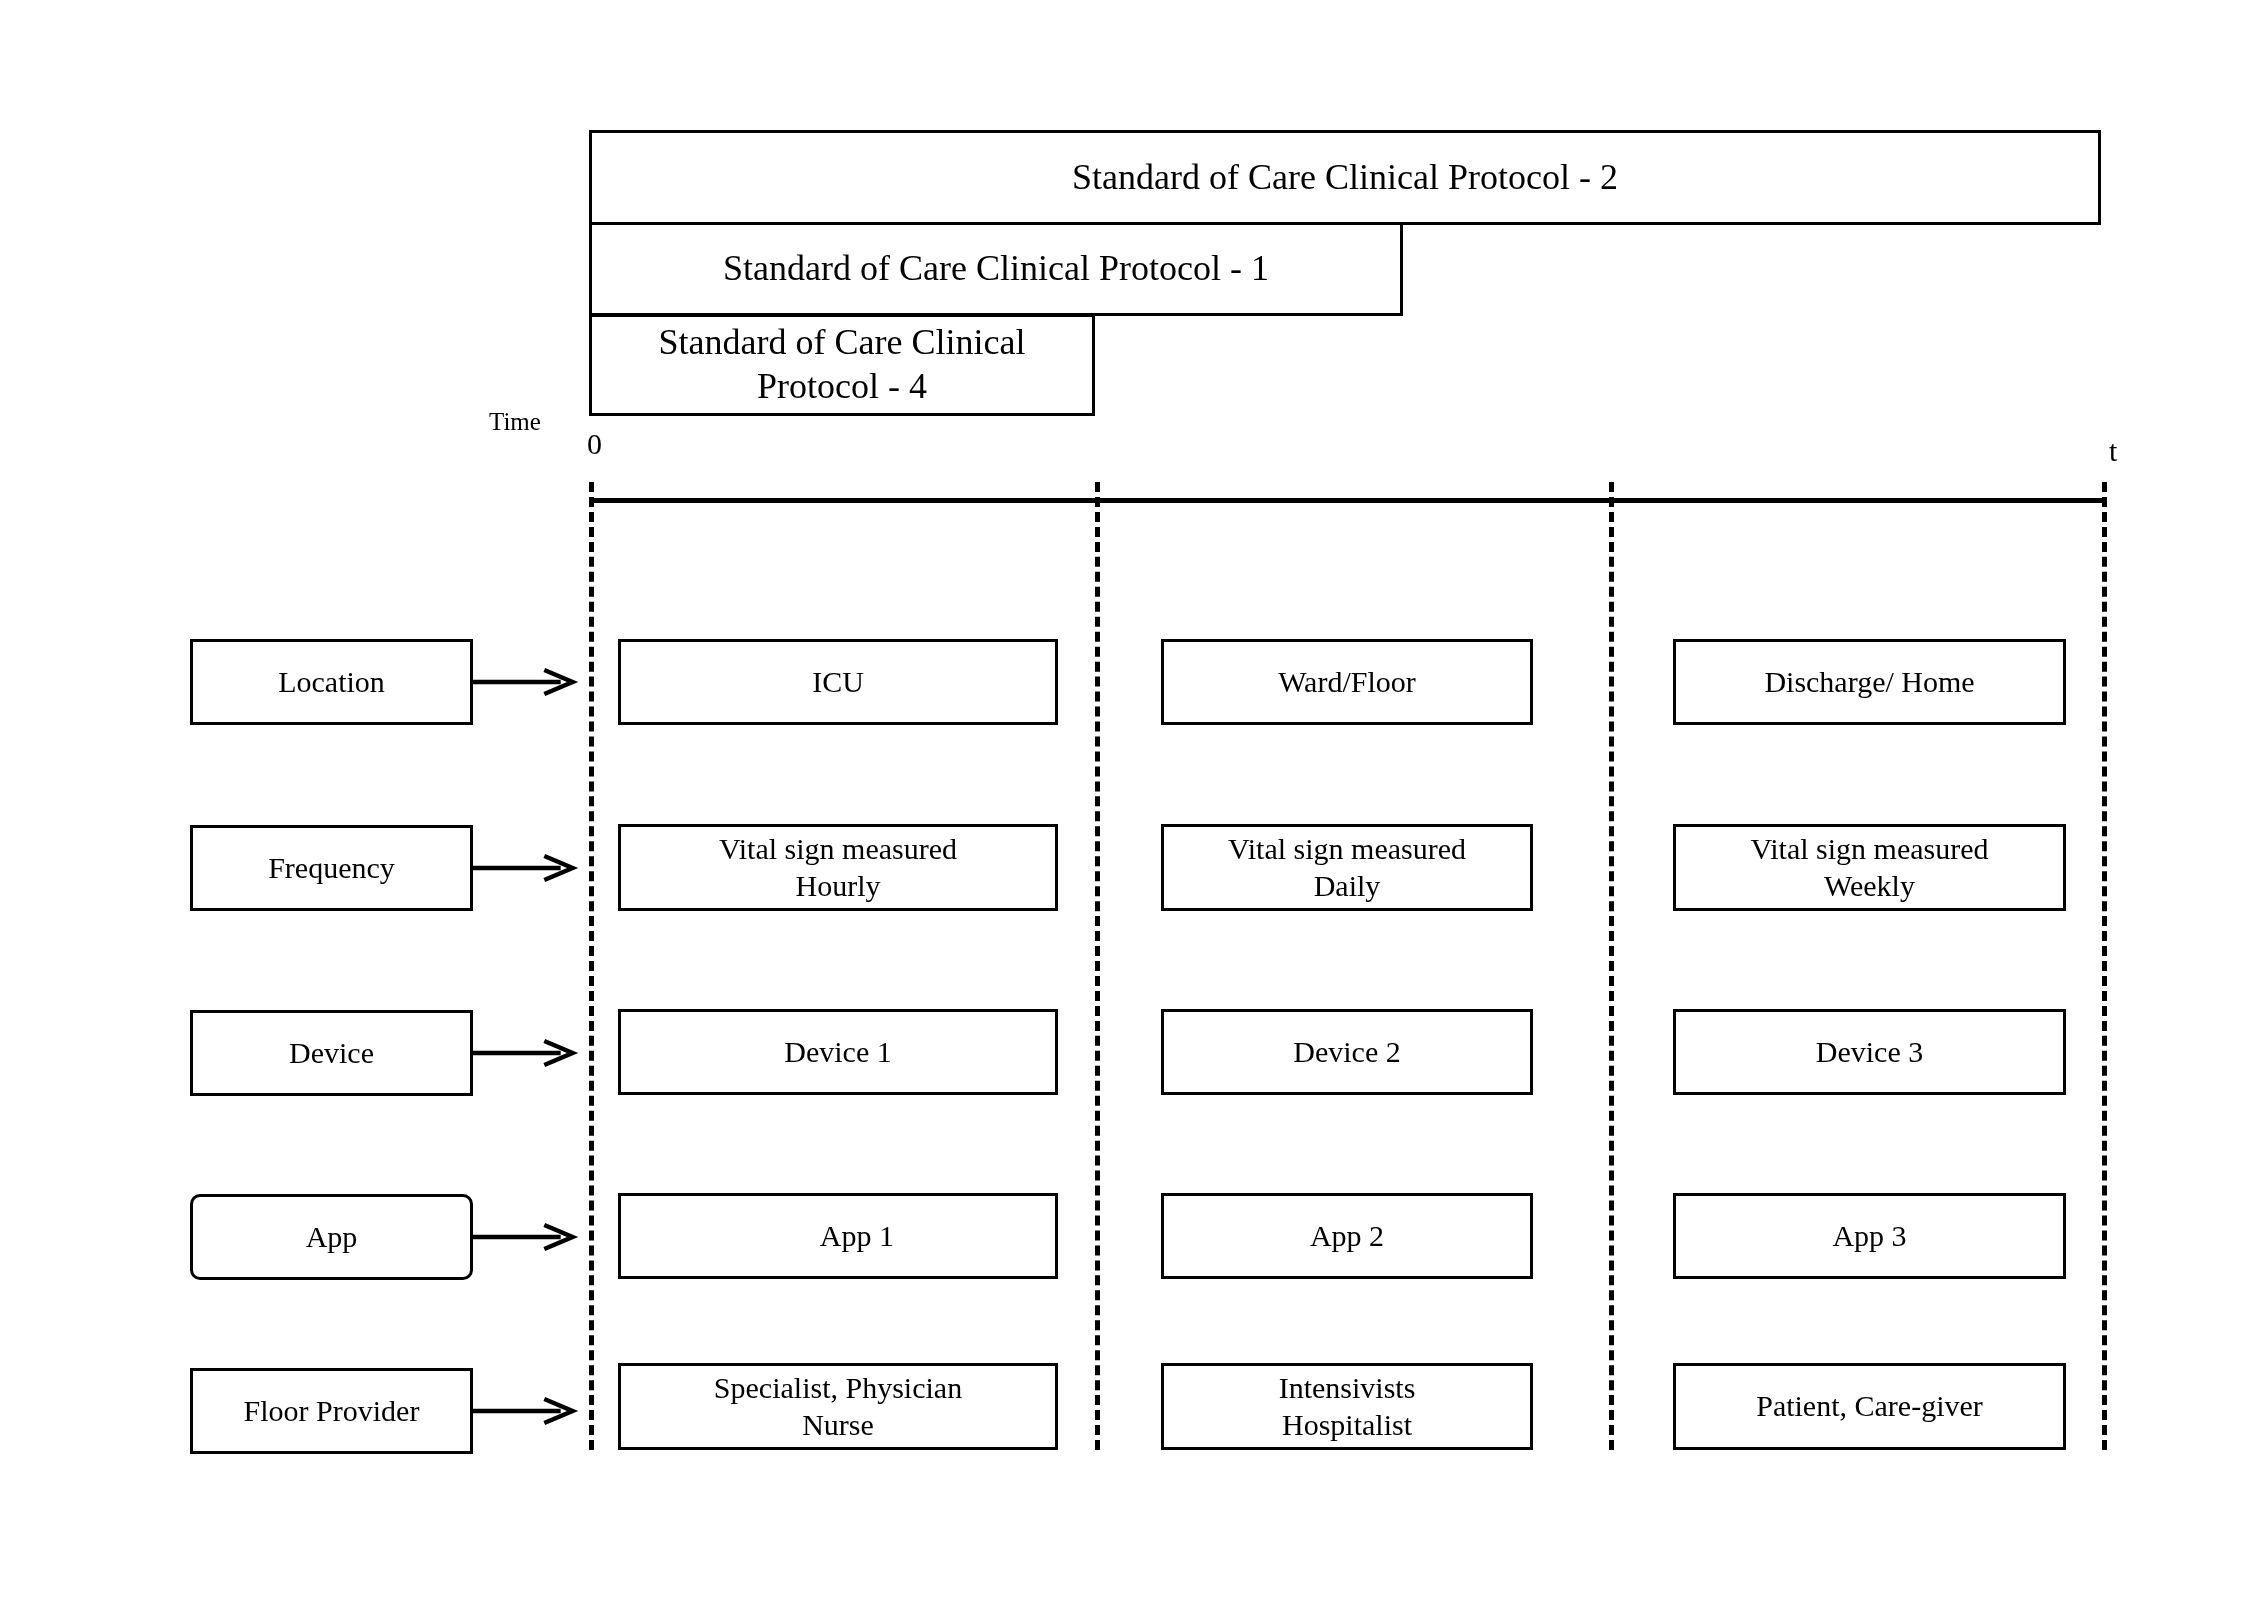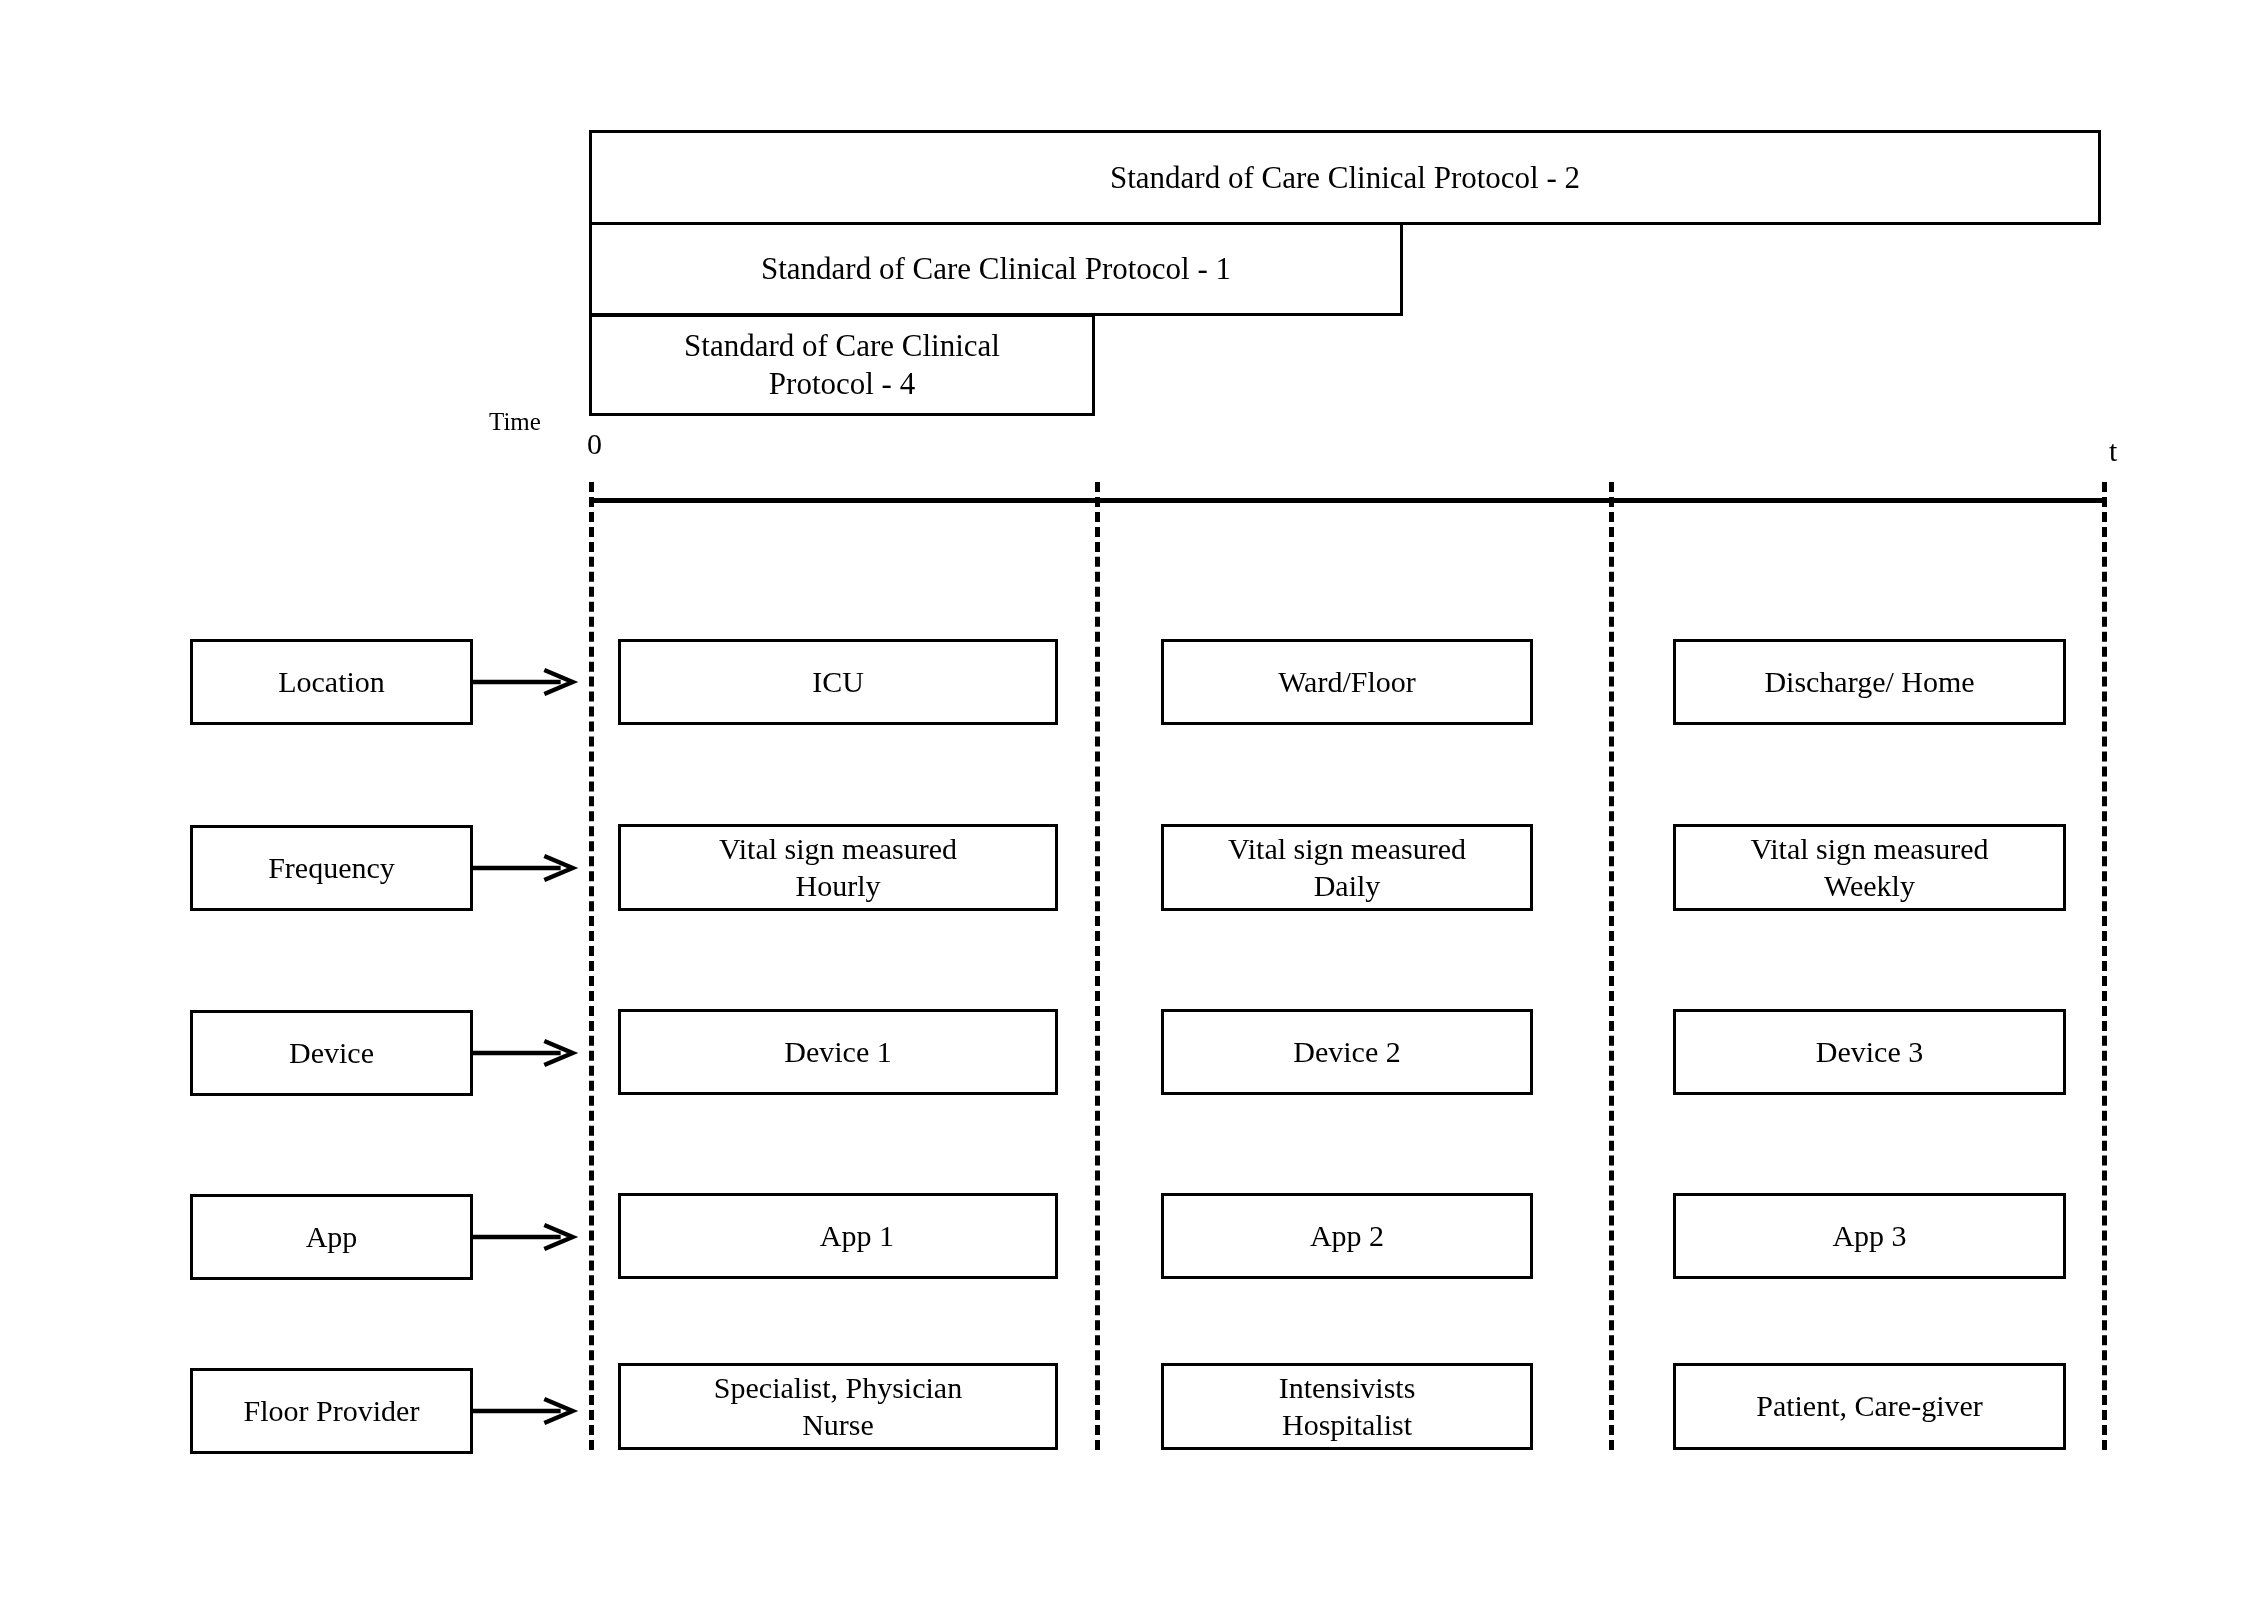--- a/index.html
+++ b/index.html
@@ -28,21 +28,21 @@
     justify-content: center;
     text-align: center;
     line-height: 1.22;
     font-size: 30px;
     padding: 1.5px 7.4px;
     white-space: pre-line;
   }
 
   
   .protocol-box {
-    font-size: 31px;
+    font-size: 36px;
     z-index: 4;
   }
   #protocol-2 { left: 589px;  top: 130px; width: 1512px; height: 95px; }
   #protocol-1 { left: 589px;  top: 222px; width: 814px; height: 94px; }
   #protocol-0 { left: 589px;  top: 314px; width: 506px;  height: 102px; }
 
   
   #time-label {
     position: absolute;
     left: 489px;
@@ -163,21 +163,21 @@
   <div class="arrow" style="top:1038px;">
     <svg viewBox="0 0 140 40" preserveAspectRatio="none">
       <line x1="0" y1="20" x2="118" y2="20" stroke="#000" stroke-width="6"></line>
       <polyline points="96,4 134,20 96,36" fill="none" stroke="#000" stroke-width="6"></polyline>
     </svg>
   </div>
   <div class="box cell col-1" style="top:1009px;">Device 1</div>
   <div class="box cell col-2" style="top:1009px;">Device 2</div>
   <div class="box cell col-3" style="top:1009px;">Device 3</div>
 
-  <div class="box label-box" style="top:1194px;">App</div>
+  <div class="box label-box" style="top:1194px;border-radius:10px;">App</div>
   <div class="arrow" style="top:1222px;">
     <svg viewBox="0 0 140 40" preserveAspectRatio="none">
       <line x1="0" y1="20" x2="118" y2="20" stroke="#000" stroke-width="6"></line>
       <polyline points="96,4 134,20 96,36" fill="none" stroke="#000" stroke-width="6"></polyline>
     </svg>
   </div>
   <div class="box cell col-1" style="top:1193px;padding-left:45px;">App 1</div>
   <div class="box cell col-2" style="top:1193px;">App 2</div>
   <div class="box cell col-3" style="top:1193px;">App 3</div>
 

